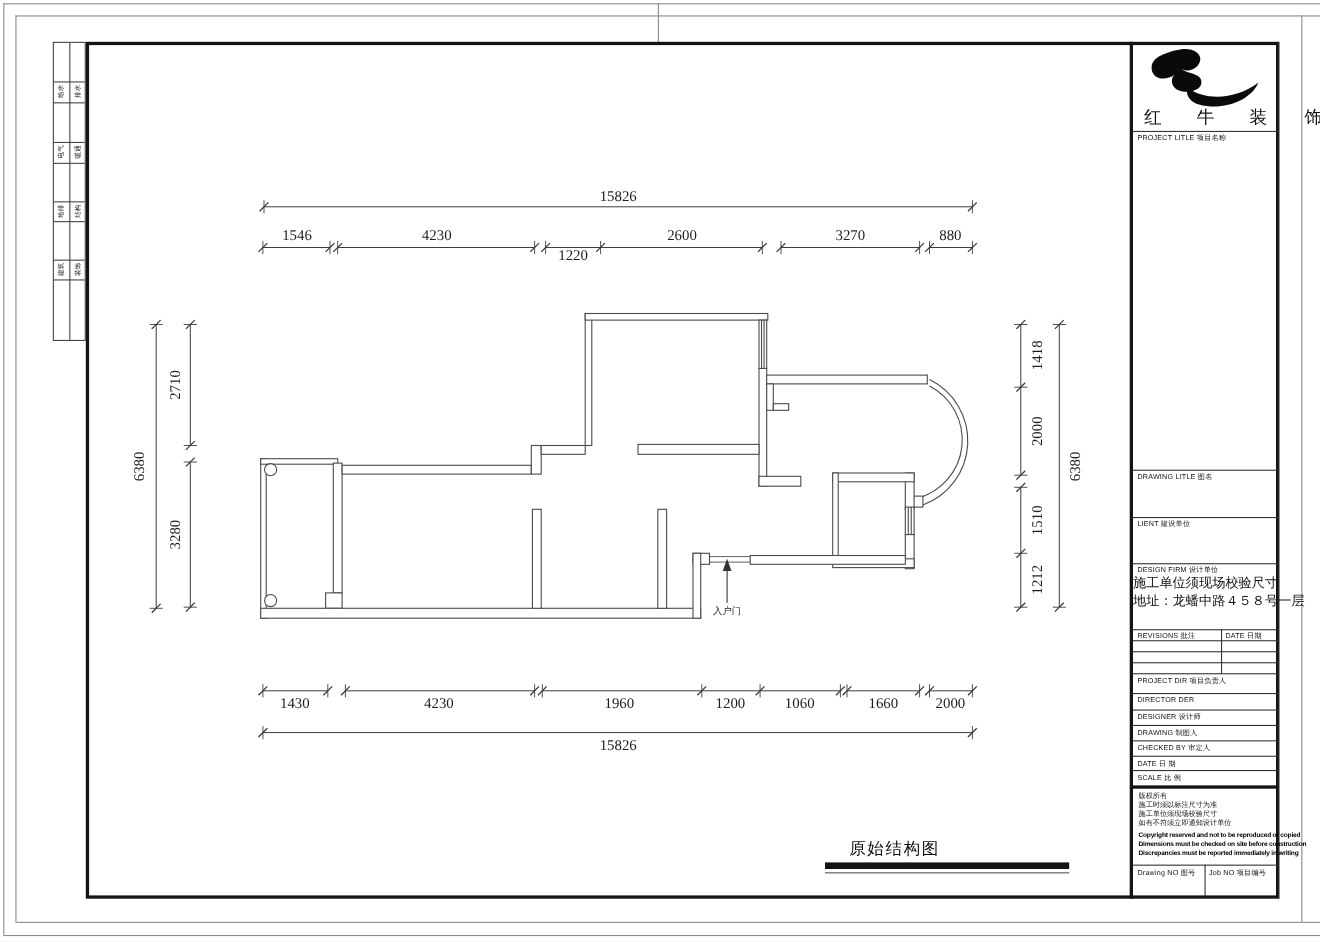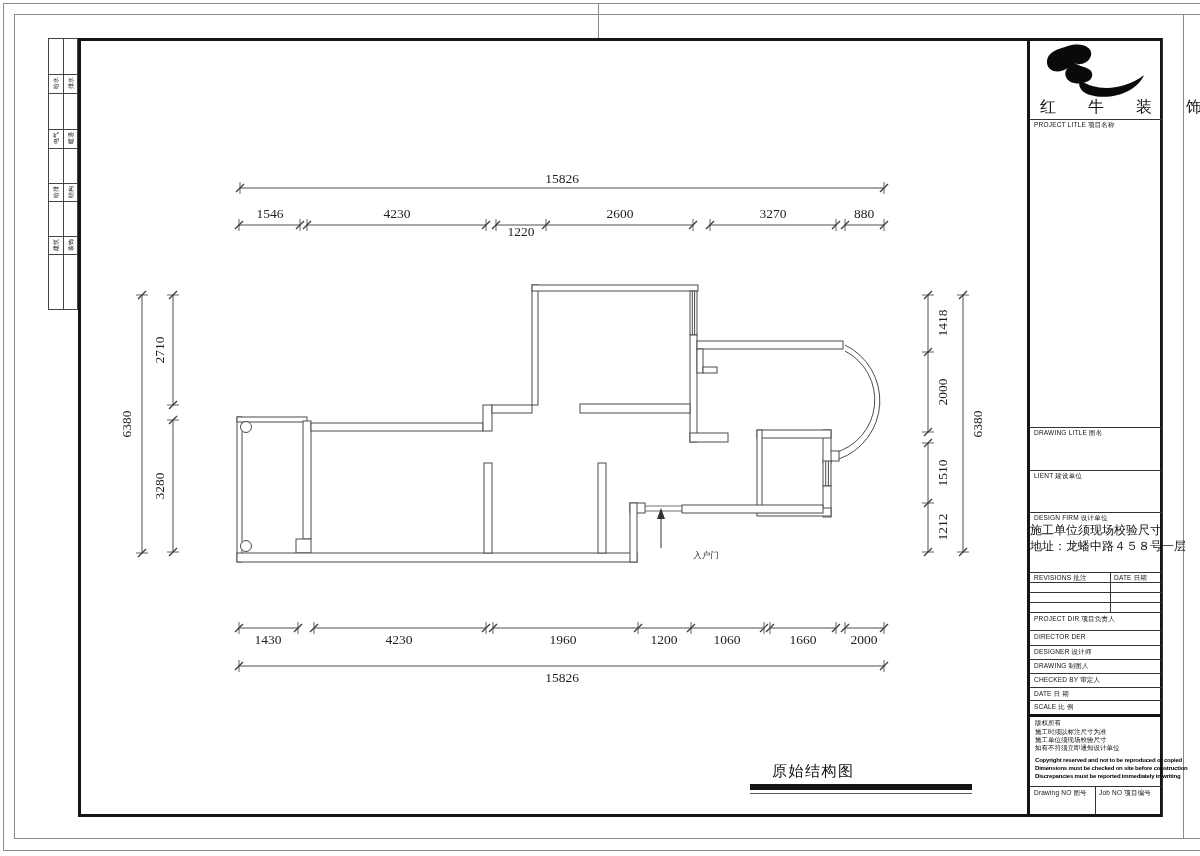--- a/index.html
+++ b/index.html
@@ -28,21 +28,21 @@
   .brand-ch{font-size:16px;color:#111;font-family:"Liberation Serif",serif;}
   
   #strip{position:absolute;left:48px;top:38px;width:30px;height:272px;
          border:1px solid #444;box-sizing:border-box;}
   #strip .hl{position:absolute;left:0;right:0;height:1px;background:#444;}
   #strip .vmid{position:absolute;left:14px;top:0;bottom:0;width:1px;background:#444;}
   .strip-txt{position:absolute;font-size:6px;color:#111;white-space:nowrap;
              transform:translate(-50%,-50%) rotate(-90deg);}
   #plan-title{position:absolute;left:772px;top:762px;font-size:15px;letter-spacing:1.5px;color:#0c0c0c;font-family:Liberation Serif, serif;}
   #entry-label{position:absolute;left:661px;top:550px;transform:translateX(-50%);
-               font-size:8.5px;color:#222;margin-left:45px;}
+               font-size:8.5px;color:#222;}
   svg{position:absolute;left:0;top:0;pointer-events:none;}
 </style>
 </head>
 <body>
 
 <div id="stage">
 
   <div class="ln" style="left:3px;top:3px;width:1197px;height:1px;"></div>
   <div class="ln" style="left:14px;top:14px;width:1186px;height:1px;"></div>
   <div class="ln" style="left:3px;top:3px;width:1px;height:847px;"></div>

